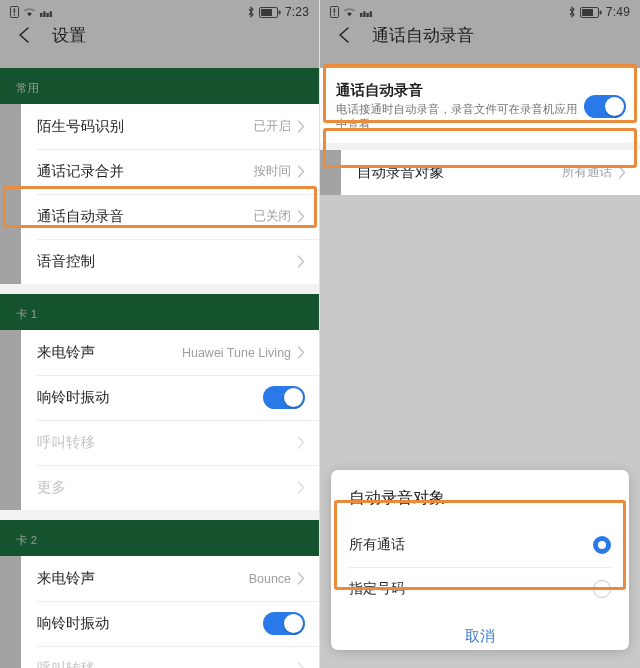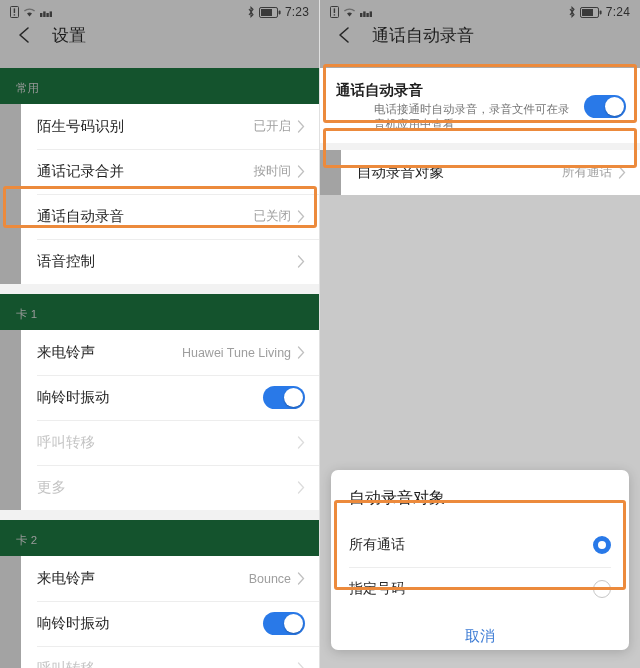--- a/index.html
+++ b/index.html
@@ -66,21 +66,21 @@
     height: 1px; background: #ededed;
   }
   .row-label { font-size: 14.5px; color: #1f1f1f; flex: 1; }
   .row.dim .row-label { color: #c4c4c4; }
   .row-value { font-size: 12.5px; color: #9e9e9e; margin-right: 6px; }
   .chev { width: 8px; height: 13px; flex: 0 0 auto; }
   .chev svg { display: block; }
 
   .row-sub { display: flex; flex-direction: column; flex: 1; padding: 7px 0; }
   .row-sub .t { font-size: 14.5px; color: #1f1f1f; font-weight: 600; line-height: 19px; }
-  .row-sub .d { font-size: 11.5px; color: #767676; line-height: 15px; margin-top: 2px; padding-right: 6px; margin-left: 38px; }
+  .row-sub .d { font-size: 11.5px; color: #767676; line-height: 15px; margin-top: 2px; padding-right: 6px; }
 
   
   .toggle {
     width: 42px; height: 23px; border-radius: 12px;
     background: #e2e2e2; position: relative; flex: 0 0 auto;
     cursor: pointer;
   }
   .toggle.on { background: #2979e8; }
   .toggle .knob {
     position: absolute; top: 2px; left: 2px;
@@ -340,21 +340,21 @@
               <path d="M2 3 L6 8.6 L4 10.6 V1.4 L6 3.4 L2 9" fill="none" stroke="#3a3a3a" stroke-width="1.1"></path>
             </svg>
         </span>
         <span class="ico">
           <svg width="22" height="11" viewBox="0 0 22 11">
               <rect x="0.5" y="0.5" width="18" height="10" rx="1.6" fill="none" stroke="#3a3a3a"></rect>
               <rect x="2" y="2" width="11" height="7" fill="#3a3a3a"></rect>
               <rect x="19.6" y="3.6" width="2" height="3.8" rx="0.8" fill="#3a3a3a"></rect>
             </svg>
         </span>
-        <span class="sb-time">7:24</span>
+        <span class="sb-time">7:49</span>
       </div>
     </div>
 
     <div class="appbar">
       <span class="back-arrow">
         <svg width="22" height="22" viewBox="0 0 22 22">
             <path d="M14 4 L6 11 L14 18" fill="none" stroke="#262626" stroke-width="1.6" stroke-linecap="round" stroke-linejoin="round"></path>
           </svg>
       </span>
       <span class="appbar-title">通话自动录音</span>

